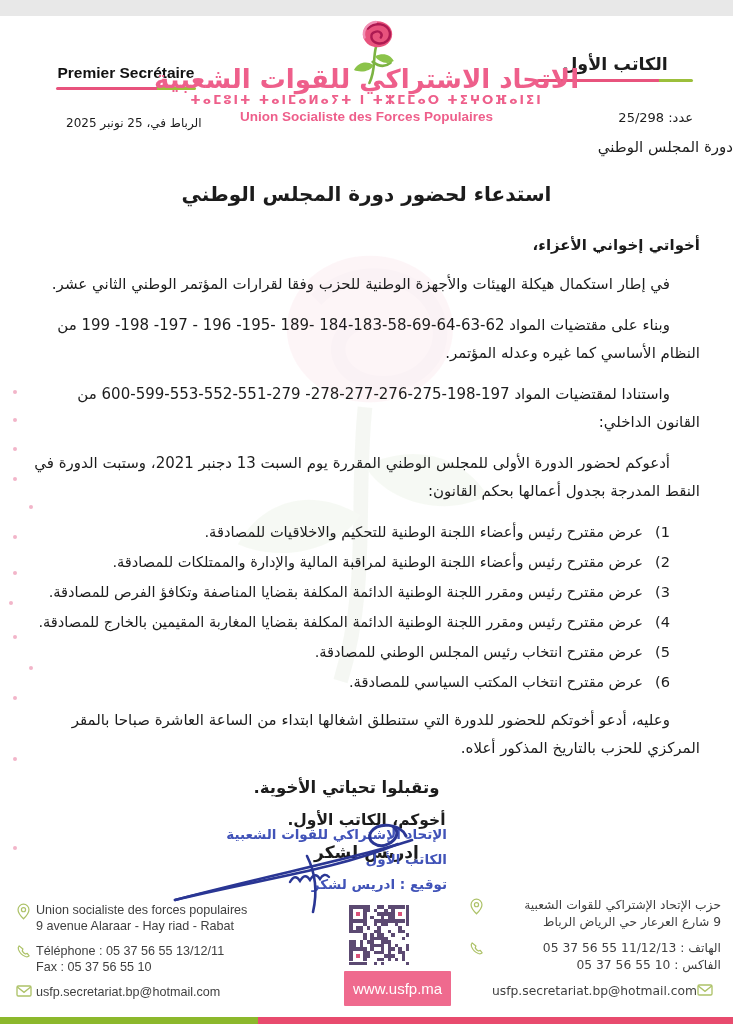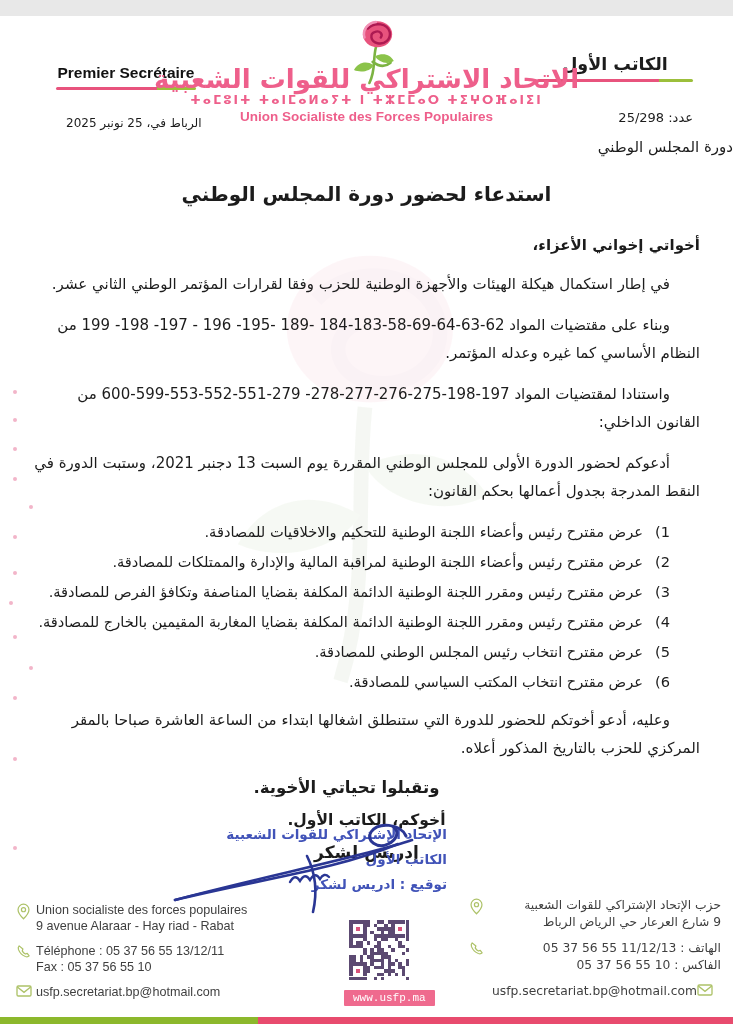--- a/index.html
+++ b/index.html
@@ -51,22 +51,22 @@
                 font-size:12.3px;color:#3f3f3f;line-height:17px;}
   .f-row{display:flex;align-items:flex-start;margin-bottom:9px;}
   .f-row .ic{flex:0 0 20px;padding-top:1px;}
   .f-row .tx{flex:1;}
   .footer-right .f-row{direction:ltr;}
   .footer-right .tx{direction:rtl;text-align:right;}
   .num{direction:ltr;unicode-bidi:isolate;}
   .qr-block{position:absolute;left:344px;bottom:34px;width:70px;text-align:center;}
   .qr{position:relative;width:60px;height:60px;margin:0 auto 6px;background:#fff;}
   .qr div{position:absolute;}
-  .site-badge{display:inline-block;background:#ef6a8e;color:#fff;font-size:11px;
-              font-family:Liberation Mono, monospace;padding:2px 9px;border-radius:1px;}
+  .site-badge{display:inline-block;background:#ef6a8e;color:#fff;font-size:15px;
+              font-family:Liberation Sans, sans-serif;padding:9px 9px;border-radius:1px;}
 
   .bar{position:absolute;left:0;right:0;bottom:7px;height:16px;
        background:linear-gradient(90deg,#8cb82c 0 258px,#e84b6e 258px);}
   .navy-strip{position:absolute;left:230px;bottom:0;width:268px;height:7px;background:#1e2c58;}
 
   .watermark{position:absolute;left:205px;top:225px;opacity:0.05;z-index:0;}
   .dot{position:absolute;width:4px;height:4px;border-radius:50%;background:#e47896;background:#e8789c;opacity:.55;}
 </style>
 </head>
 <body>

